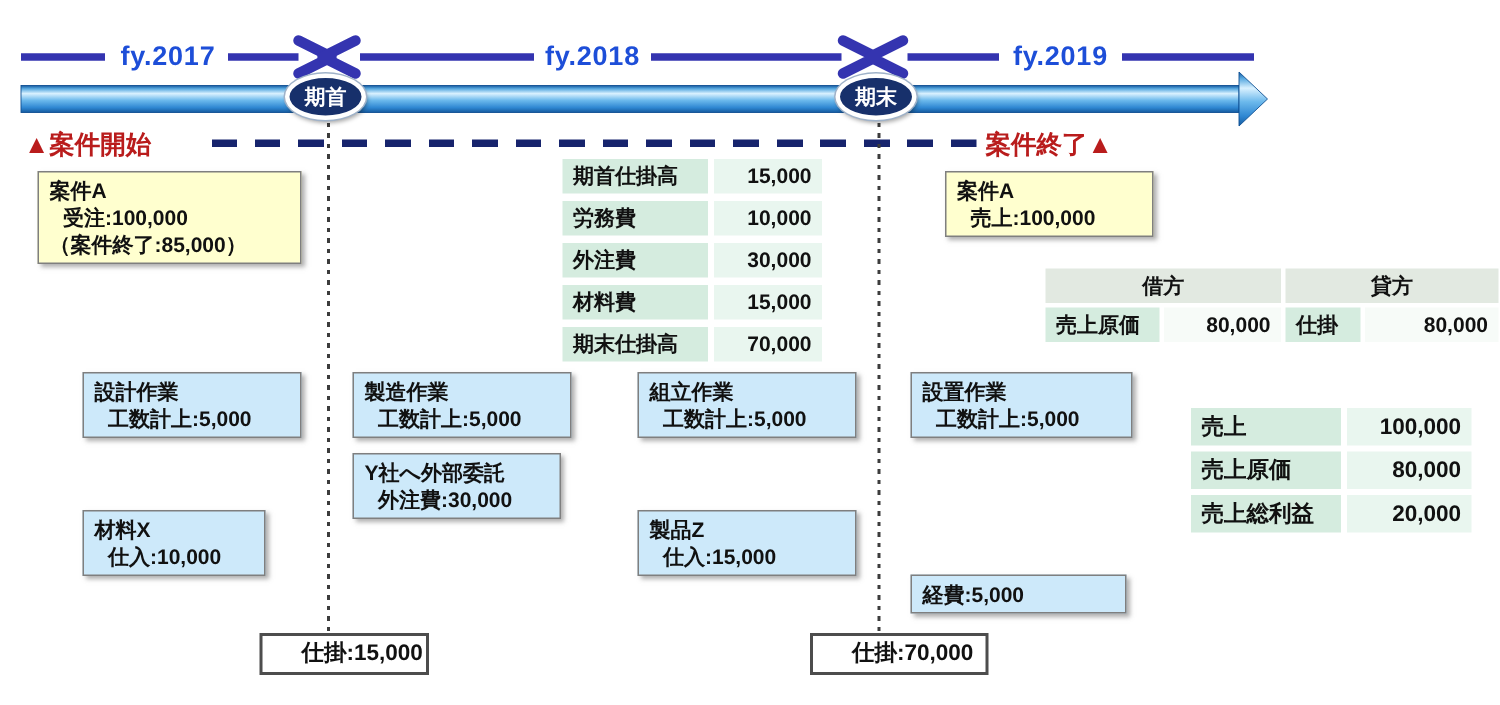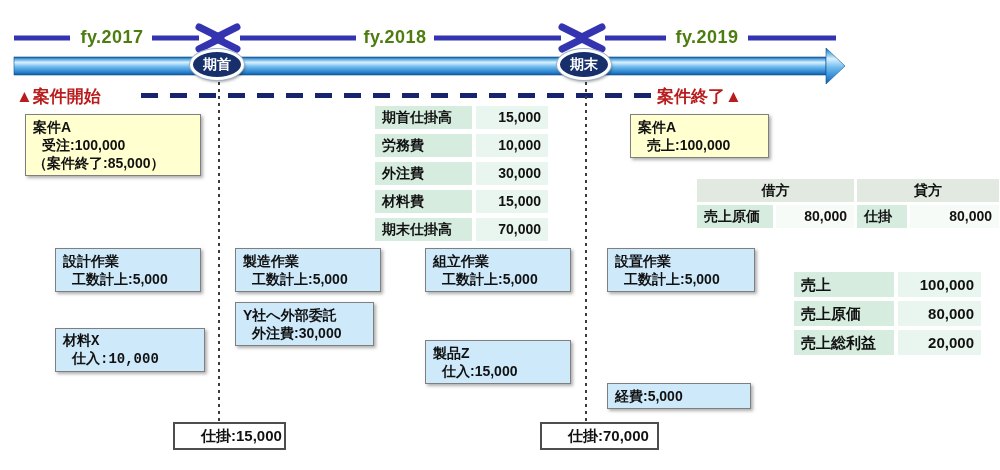--- a/index.html
+++ b/index.html
@@ -2,21 +2,21 @@
 <html><head>
 <meta charset="utf-8">
 <style>
   * { margin:0; padding:0; box-sizing:border-box; }
   html,body { background:#ffffff; }
   body { font-family:"Liberation Sans","DejaVu Sans",sans-serif; font-weight:bold; }
   #stage { position:relative; width:1000px; height:470px; background:#ffffff; overflow:hidden; }
 
   
   #timeline-svg { position:absolute; left:0; top:0; }
-  .fy-label { position:absolute; top:27px; width:90px; text-align:center; font-size:18px; color:#4d7c0f; letter-spacing:.5px; }
+  .fy-label { position:absolute; top:27px; width:90px; text-align:center; font-size:18px; color:#1d4ed8; letter-spacing:.5px; }
   .badge { position:absolute; top:49px; width:54px; height:31px; background:#17306b; color:#ffffff;
            border:3px solid #ffffff; border-radius:50%; text-align:center; line-height:25px;
            font-size:14px; box-shadow:0 0 0 1px #9fb2c9, 1px 2px 3px rgba(0,0,0,.35); z-index:5; }
   .proj-label { position:absolute; top:85px; font-size:17px; color:#b91c1c; white-space:nowrap; }
   .dash-h { position:absolute; top:93px; height:5px;
             background:repeating-linear-gradient(90deg,#17246d 0 17px,transparent 17px 29px); }
   .dash-v { position:absolute; top:82px; width:2px; height:340px;
             background:repeating-linear-gradient(180deg,#3c3c3c 0 3px,transparent 3px 7px); }
 
   
@@ -144,21 +144,21 @@
     <div class="l2">外注費:30,000</div>
   </div>
   <div class="bx bx-blue" style="left:425px; top:248px; width:146px;">
     <div>組立作業</div>
     <div class="l2">工数計上:5,000</div>
   </div>
   <div class="bx bx-blue" style="left:607px; top:248px; width:148px;">
     <div>設置作業</div>
     <div class="l2">工数計上:5,000</div>
   </div>
-  <div class="bx bx-blue" style="left:55px; top:328px; width:150px;font-family:Liberation Mono, monospace;">
+  <div class="bx bx-blue" style="left:55px; top:340px; width:122px;">
     <div>材料X</div>
     <div class="l2">仕入:10,000</div>
   </div>
   <div class="bx bx-blue" style="left:425px; top:340px; width:146px;">
     <div>製品Z</div>
     <div class="l2">仕入:15,000</div>
   </div>
   <div class="bx bx-blue" style="left:607px; top:383px; width:144px;">
     <div>経費:5,000</div>
   </div>

